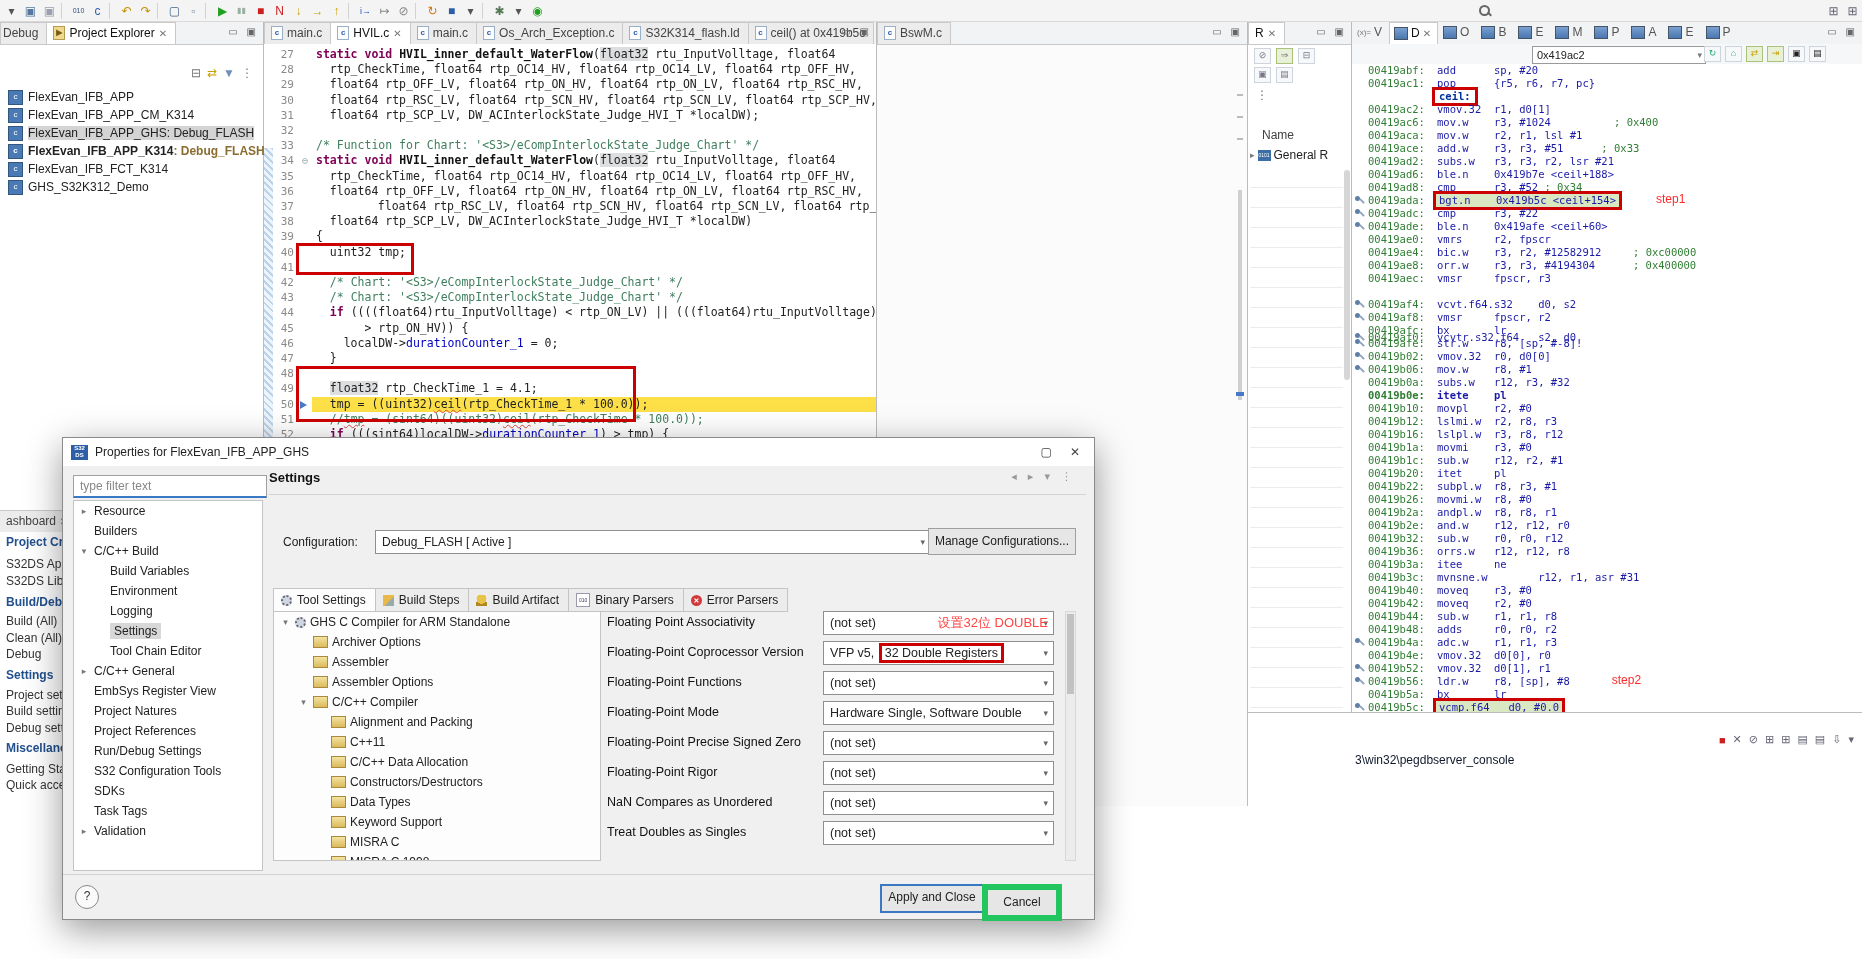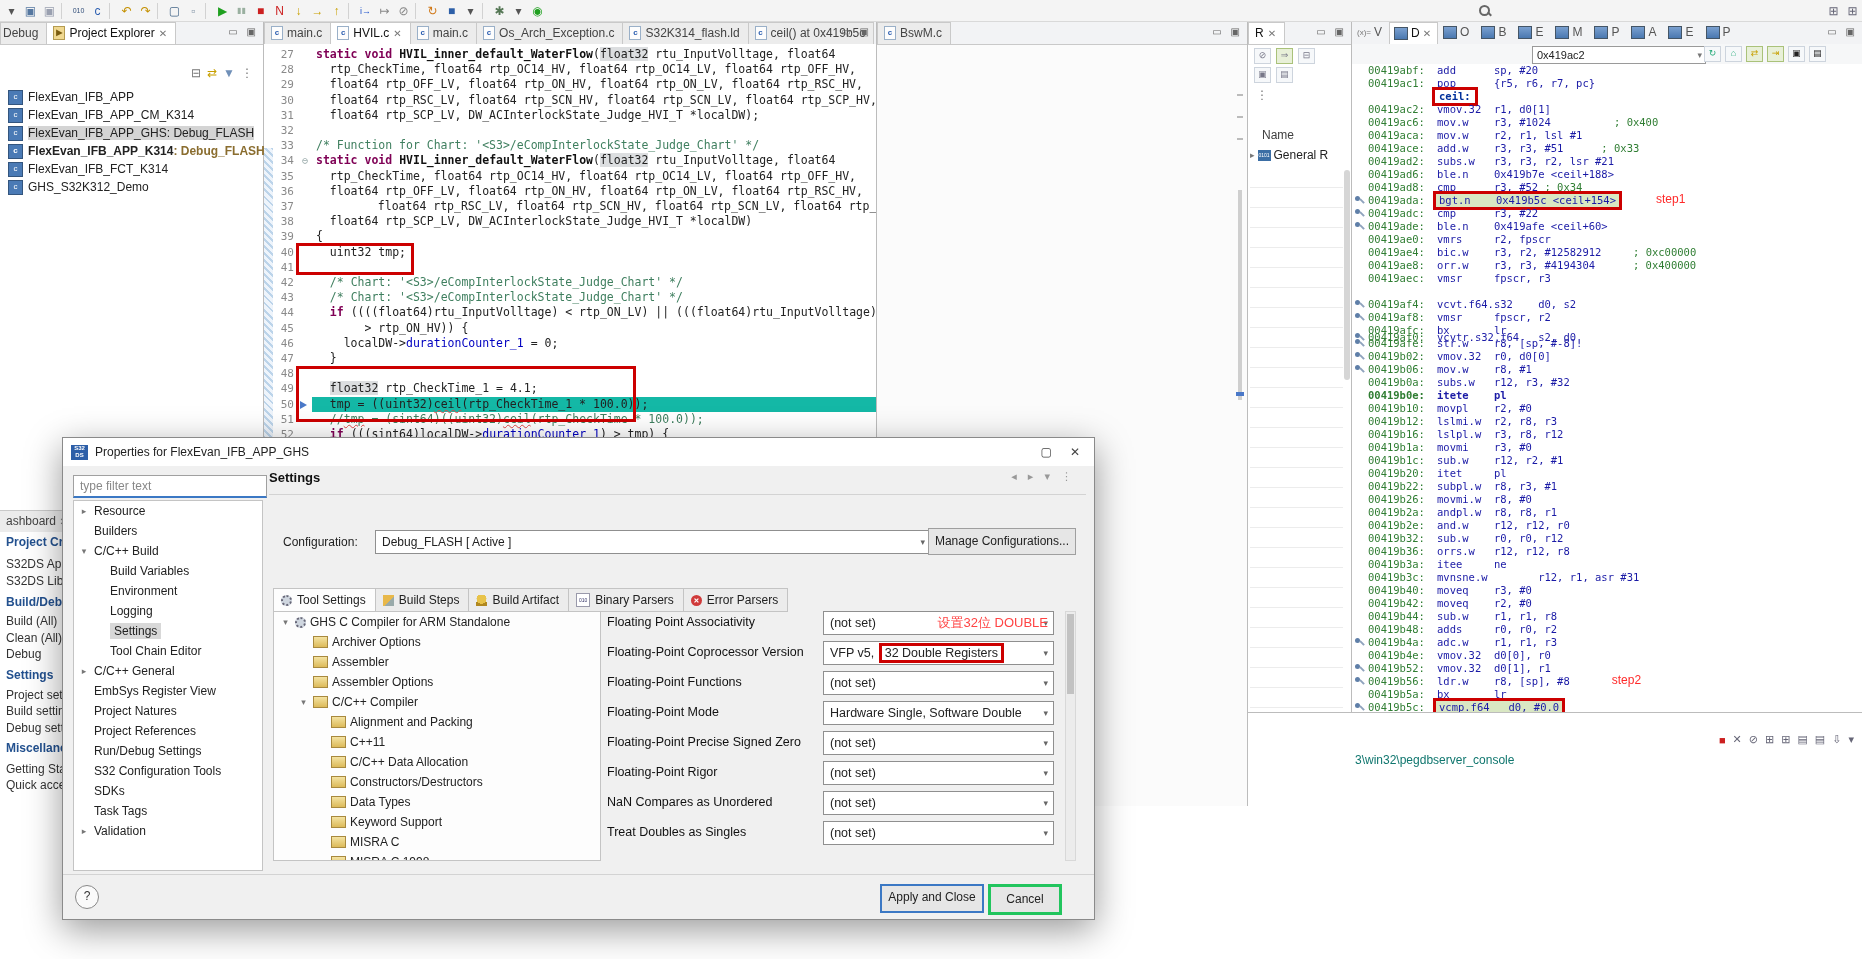--- a/index.html
+++ b/index.html
@@ -31,21 +31,21 @@
   
   .dash-e{position:absolute;left:6px;white-space:nowrap;font-size:12px;color:#333;}
   .dash-e.hd{color:#23518f;font-weight:bold;}
   
   #code-area{position:absolute;left:0;top:22px;right:0;bottom:0;background:#fff;overflow:hidden;}
   .range-ind{position:absolute;left:0;top:104px;width:9px;bottom:0;background:repeating-linear-gradient(45deg,#bcd4ea 0 2px,#eef4fb 2px 5px);}
   .cl{position:absolute;left:0;right:0;height:15.2px;display:flex;font-family:"DejaVu Sans Mono",monospace;font-size:11.5px;line-height:15.2px;white-space:pre;}
   .cl .num{width:30px;padding-right:4px;text-align:right;color:#8a8a8a;flex:none;font-size:11px;}
   .cl .fold{width:14px;flex:none;color:#9aa;font-size:10px;text-align:center;position:relative;}
   .cl .segs{flex:1;padding-left:4px;}
-  .cl.cur .segs{background:#14b8a6;}
+  .cl.cur .segs{background:#fde047;}
   .kw{color:#7f0055;font-weight:bold;}
   .ce{font-weight:bold;color:#111;}
   .cmt{color:#3f7f5f;}
   .fld{color:#0000c0;}
   .occ{background:#dcdee0;}
   .err{text-decoration:underline wavy #e04545 1px;}
   .cmterr{color:#3f7f5f;text-decoration:underline wavy #e04545 1px;}
   .bp-arrow{position:absolute;left:2px;top:4px;width:0;height:0;border-left:7px solid #4a78c8;border-top:4px solid transparent;border-bottom:4px solid transparent;}
   
   .rtool{display:flex;gap:5px;padding:3px 0 0 6px;color:#778;}
@@ -72,21 +72,21 @@
   .asm-row .t.rbox{border:3px solid #cc0000;margin:-3px 0 0 -4px;padding:0 3px;}
   .asm-label{position:absolute;left:85px;color:#00309c;font-weight:bold;}
   .asm-label.rbox{border:3px solid #cc0000;margin:-3px 0 0 -5px;padding:0 4px;}
   .note{position:absolute;color:#ff2a2a;font-family:"Liberation Sans",sans-serif;font-size:12px;white-space:nowrap;}
   .pin{position:absolute;left:3px;top:2px;width:10px;height:10px;}
   .pin::before{content:"";position:absolute;left:0;top:0;width:5px;height:5px;border-radius:50%;background:#5f7fa8;}
   .pin::after{content:"";position:absolute;left:4px;top:4px;width:6px;height:2px;background:#8fa3bd;transform:rotate(45deg);}
   
   #console{left:1248px;top:712px;width:614px;height:94px;border-top:1px solid #bcbcbc;background:#fff;position:absolute;}
   #con-icons{position:absolute;right:8px;top:20px;display:flex;gap:7px;align-items:center;color:#667;}
-  #con-path{position:absolute;left:107px;top:40px;font-size:12px;color:#0f766e;white-space:nowrap;}
+  #con-path{position:absolute;left:107px;top:40px;font-size:12px;color:#0f172a;white-space:nowrap;}
   
   #dialog{left:62px;top:437px;width:1031px;height:481px;background:#f0f0f0;border:1px solid #8a8a8a;box-shadow:0 10px 34px rgba(0,0,0,.4);position:absolute;z-index:40;}
   #dlg-title{height:28px;background:#fff;display:flex;align-items:center;padding-left:8px;gap:7px;font-size:12px;color:#222;}
   #dlg-title .s32{width:17px;height:15px;background:#2d5fa8;color:#fff;font-size:6px;line-height:7px;text-align:center;font-weight:bold;}
   #dlg-btns{position:absolute;right:6px;top:0;height:28px;display:flex;align-items:center;gap:18px;color:#444;font-size:12px;padding-right:8px;}
   #dlg-filter{position:absolute;left:10px;top:37px;width:186px;height:20px;background:#fff;border:1px solid #a0a0a0;border-bottom:2px solid #3b78c4;color:#888;font-size:12px;line-height:20px;padding-left:6px;}
   #dlg-tree{position:absolute;left:10px;top:62px;width:188px;bottom:48px;background:#fff;border:1px solid #c4c4c4;overflow:hidden;}
   .dt-item{height:20px;display:flex;align-items:center;gap:4px;white-space:nowrap;font-size:12px;color:#222;}
   .dt-item .tw{width:12px;color:#777;font-size:9px;text-align:center;flex:none;}
   .dt-item .sel{background:#d8d8d8;padding:1px 4px;}
@@ -115,21 +115,21 @@
   .fp-row{position:absolute;left:0;right:0;height:25px;}
   .fp-lbl{position:absolute;left:2px;top:4px;font-size:12.5px;color:#111;white-space:nowrap;}
   .fp-combo{position:absolute;left:218px;right:28px;top:0;height:22px;background:#fff;border:1px solid #8f8f8f;font-size:12.5px;line-height:22px;padding-left:6px;white-space:nowrap;}
   .fp-combo .chev{position:absolute;right:5px;top:0;color:#666;font-size:9px;line-height:22px;}
   .fp-box{border:3px solid #cc0000;padding:0 3px;margin-left:1px;}
   .fp-note{position:absolute;right:34px;top:3px;color:#ff4444;font-size:13px;white-space:nowrap;z-index:5;}
   #dlg-scroll{position:absolute;right:10px;top:141px;width:9px;bottom:10px;background:#ececec;border:1px solid #d8d8d8;}
   #dlg-scroll .thumb{position:absolute;left:1px;right:1px;top:2px;height:80px;background:#c2c2c2;}
   #dlg-footer{position:absolute;left:0;right:0;bottom:0;height:44px;border-top:1px solid #d3d3d3;}
   #help-btn{position:absolute;left:12px;top:10px;width:22px;height:22px;border:1px solid #888;border-radius:50%;text-align:center;line-height:21px;color:#333;background:#fafafa;}
-  .dbtn{position:absolute;top:9px;height:25px;background:#e6e6e6;border:3px solid #22c55e;font-size:12px;text-align:center;line-height:24px;}
+  .dbtn{position:absolute;top:9px;height:25px;background:#e6e6e6;border:6px solid #22c55e;font-size:12px;text-align:center;line-height:24px;}
   #apply-btn{right:110px;width:100px;border:2px solid #3b78c4;line-height:22px;}
   #cancel-btn{right:32px;width:68px;}
   
   .red-box{position:absolute;border:3px solid #cc0000;z-index:30;}
 </style>
 </head>
 <body>
 
 <div id="app">
 

